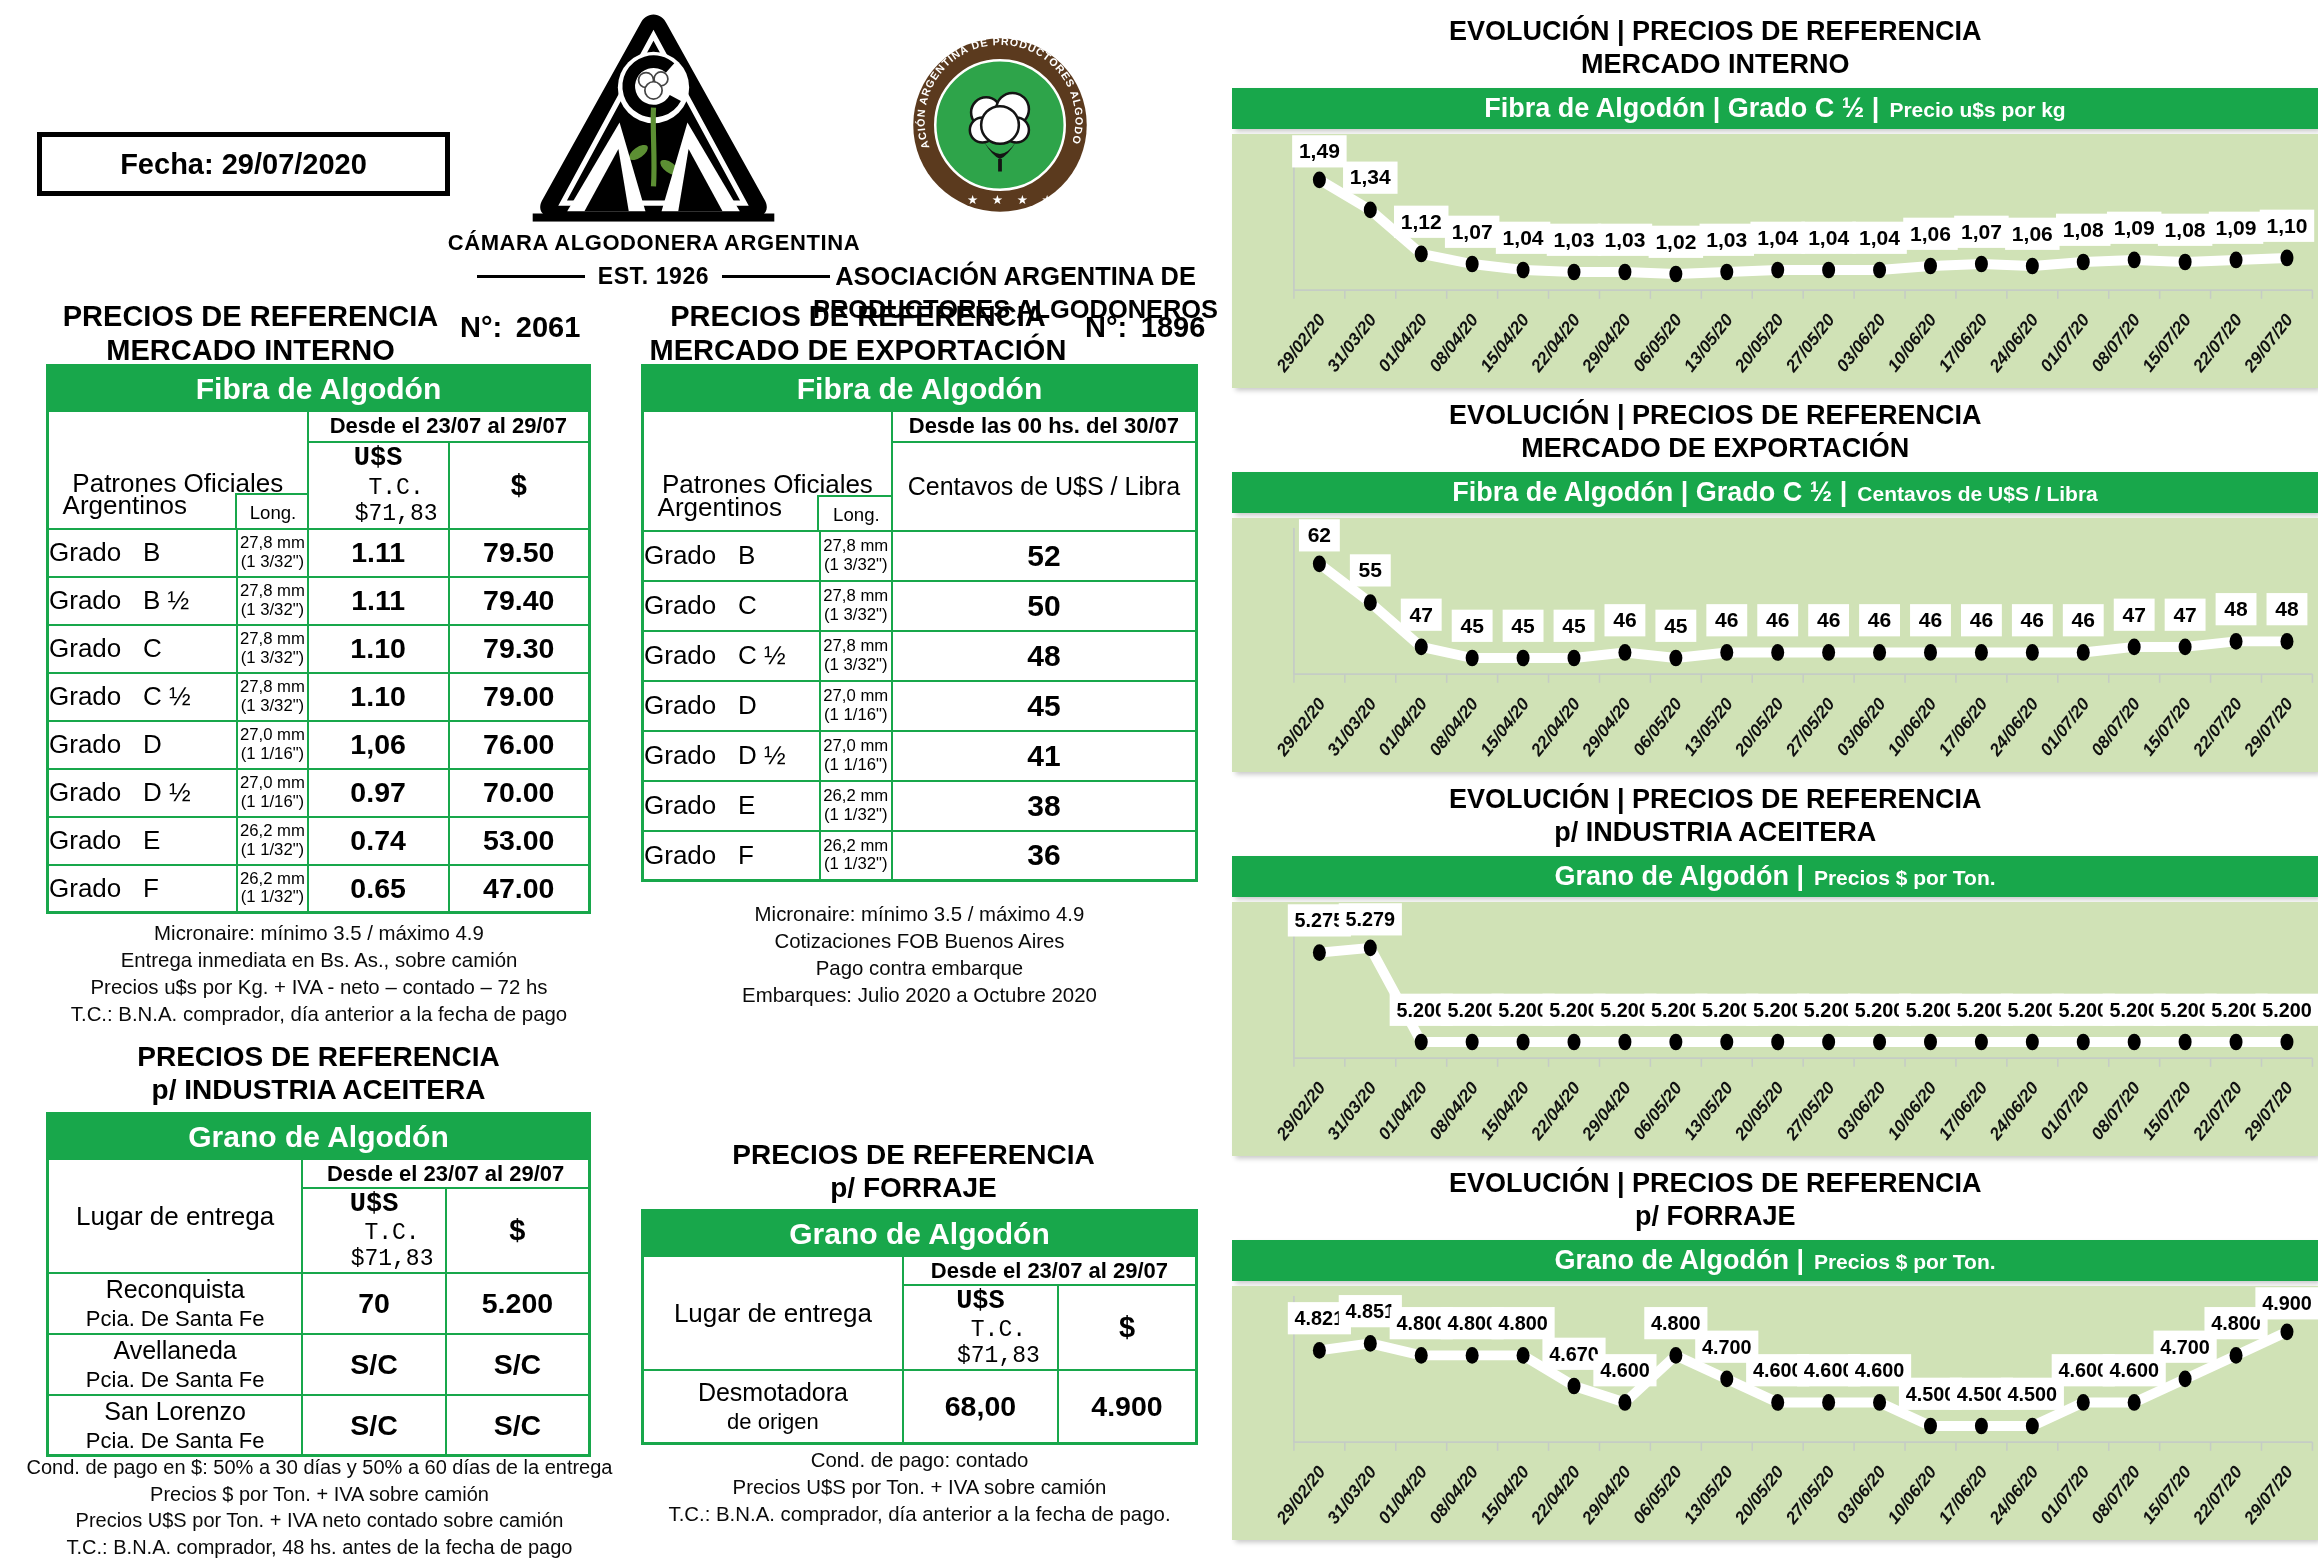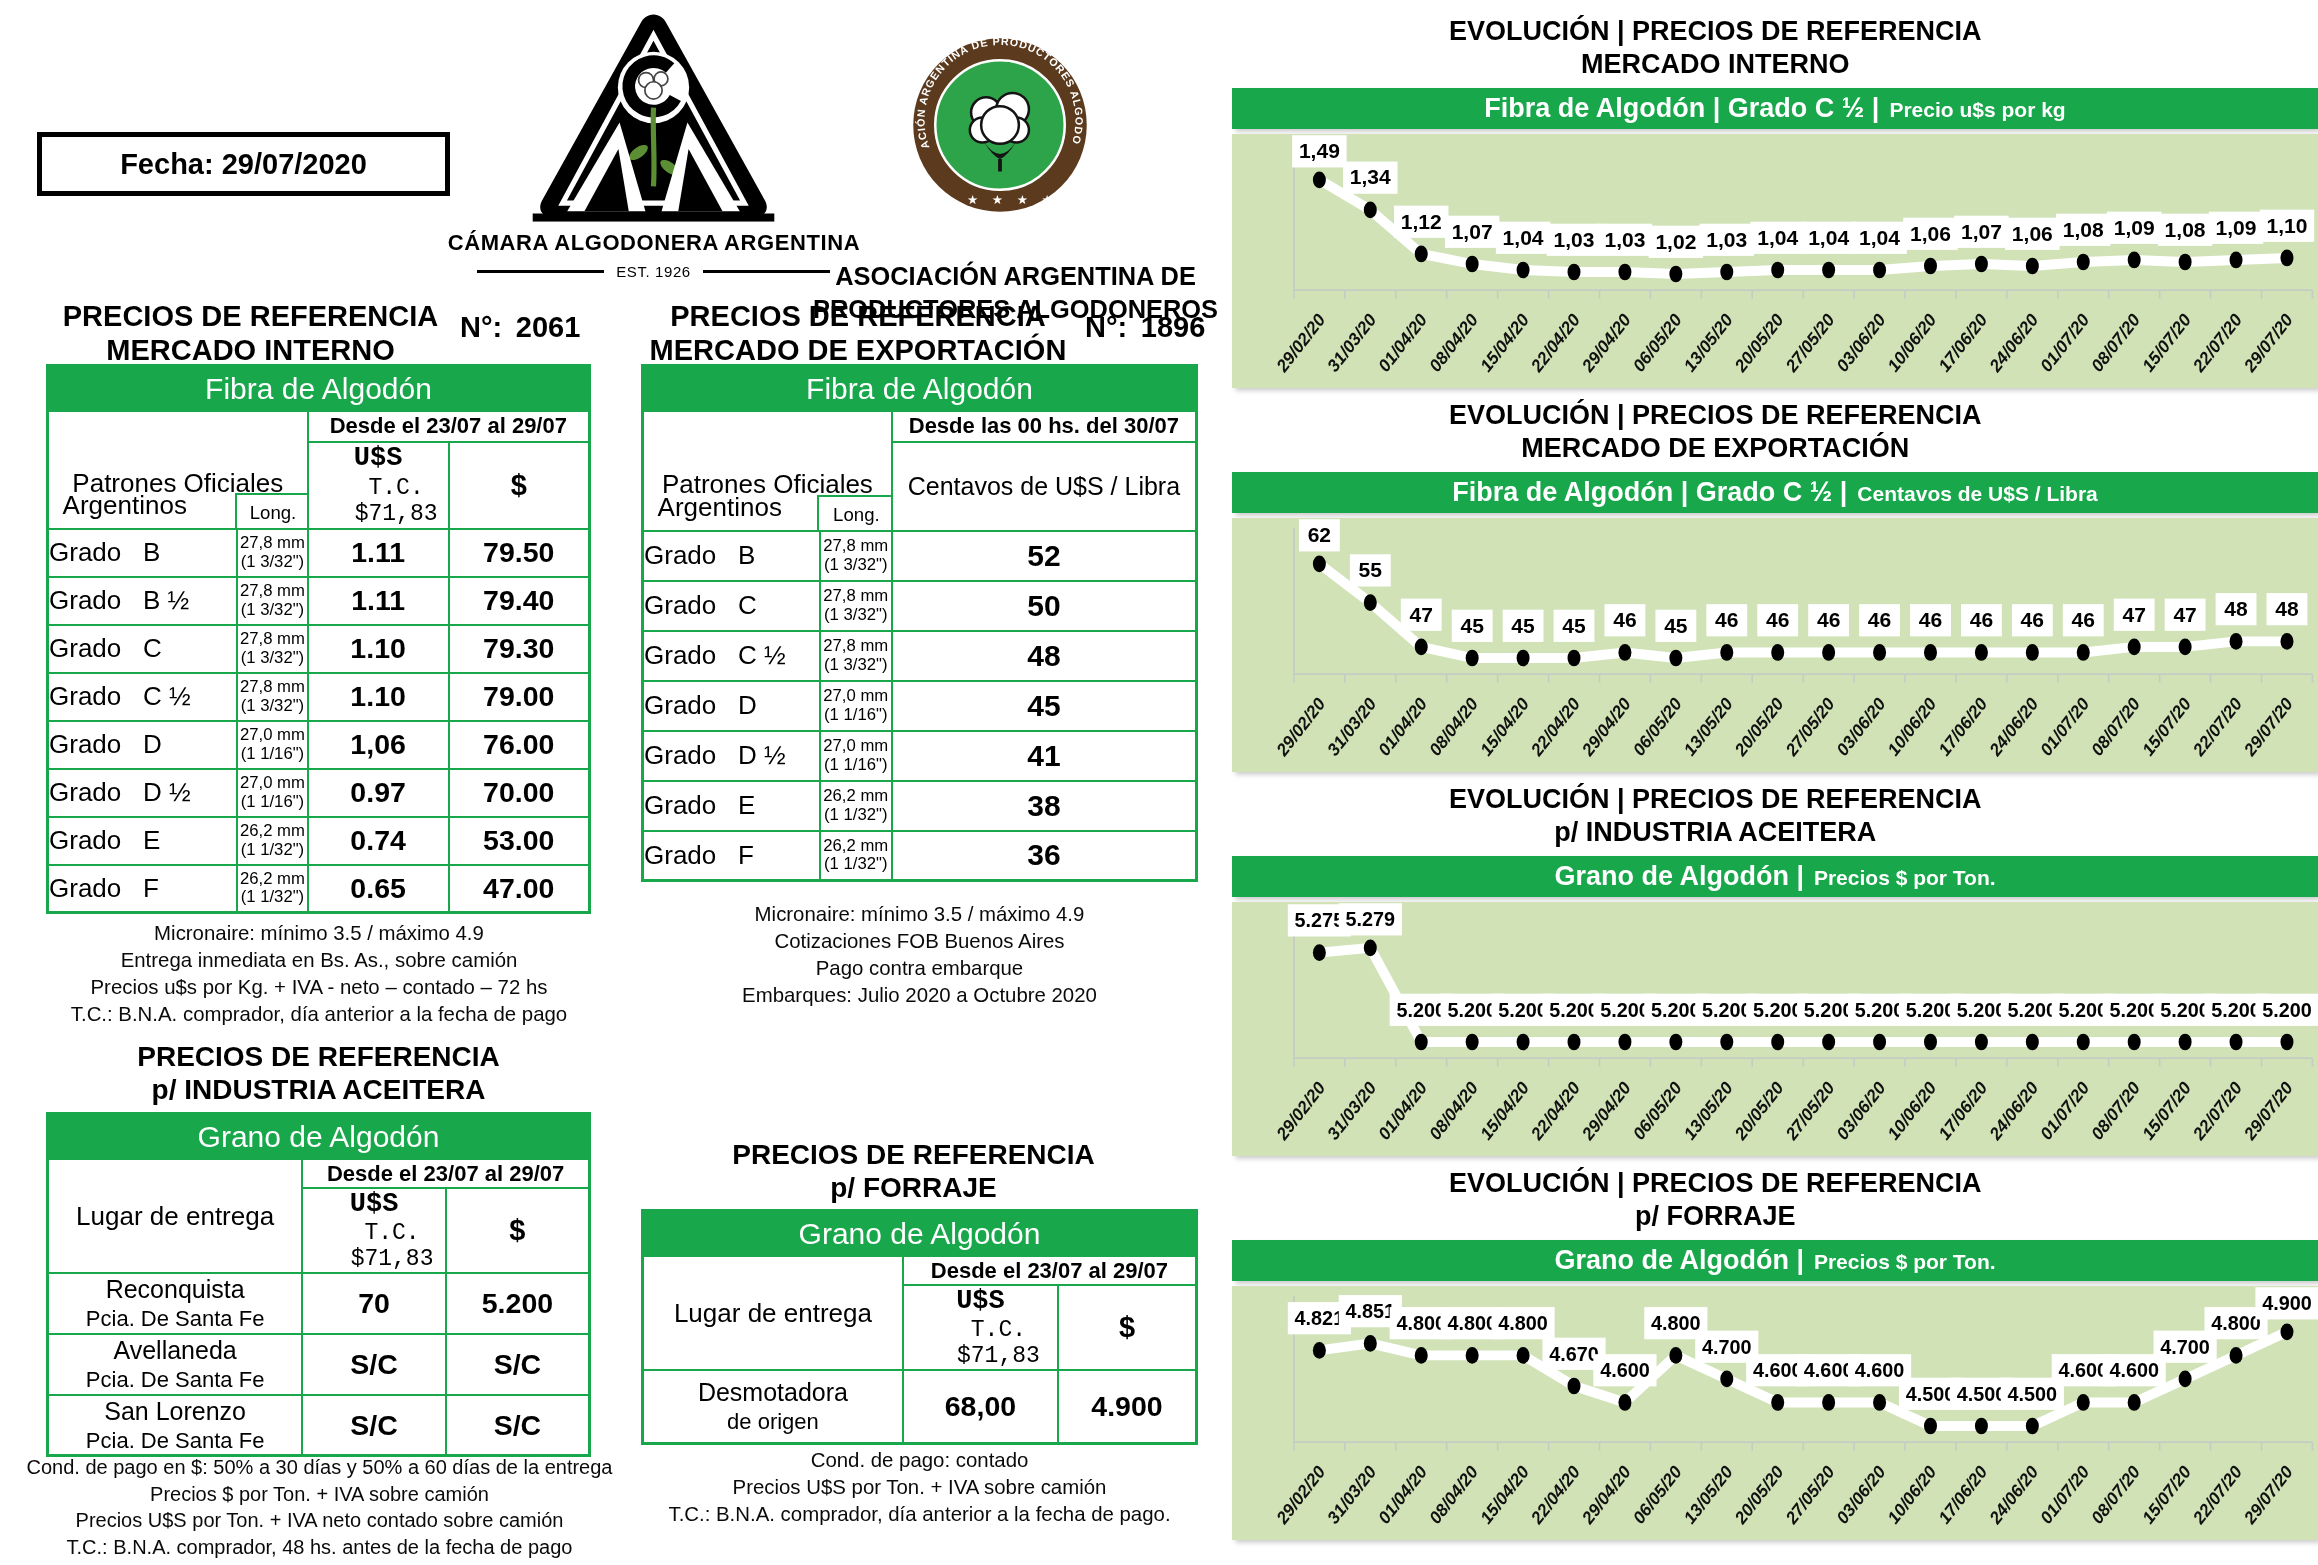--- a/index.html
+++ b/index.html
@@ -14,35 +14,35 @@
   
   .fecha-box{position:absolute;left:37px;top:132px;width:403px;height:54px;border:5.6px solid #000;
              display:flex;align-items:center;justify-content:center;font-size:29px;font-weight:bold;}
 
   
   .caa-logo{position:absolute;left:528px;top:11px;width:251px;height:214px;}
   .caa-name{position:absolute;left:434px;top:230px;width:440px;text-align:center;
             font-size:22px;font-weight:bold;letter-spacing:0.6px;}
   .caa-est{position:absolute;left:477px;top:263px;width:353px;display:flex;align-items:center;gap:12.4px;}
   .caa-est .rule{flex:1;height:3.7px;background:#000;}
-  .caa-est .est-text{font-size:15px;font-weight:normal;letter-spacing:0.6px;}
+  .caa-est .est-text{font-size:23px;font-weight:bold;letter-spacing:0.6px;}
   .aapa-logo{position:absolute;left:912px;top:37px;width:176px;height:176px;}
   .aapa-name{position:absolute;left:811px;top:220px;width:409px;text-align:center;
              font-size:25.4px;font-weight:700;line-height:1.28;margin-top:40px;}
 
   
   .t-title{position:absolute;text-align:center;font-weight:bold;font-size:29px;line-height:1.18;}
   .t-title.small{font-size:28px;}
   .t-num{position:absolute;font-size:29px;font-weight:bold;display:flex;gap:13.6px;white-space:nowrap;}
 
   
   table.ftable{position:absolute;border-collapse:collapse;table-layout:fixed;background:#fff;
                border:3.7px solid var(--green);}
   .ftable th,.ftable td{border:2.5px solid var(--green);padding:0;vertical-align:middle;}
-  .ftable th.bandth{background:var(--green);color:#fff;font-size:30px;font-weight:normal;height:43px;text-align:center;}
+  .ftable th.bandth{background:var(--green);color:#fff;font-size:30px;font-weight:bold;height:43px;text-align:center;}
   .ftable th.period{font-size:22px;font-weight:bold;height:28.5px;text-align:center;}
   .ftable th.patrones{position:relative;font-weight:normal;}
   .pat1{margin-top:28px;text-align:center;font-size:26px;}
   .pat2{position:absolute;left:13.6px;bottom:6.2px;font-size:26px;}
   .longbox{position:absolute;right:-2.5px;bottom:-2.5px;height:35px;border-top:2.5px solid var(--green);
            border-left:2.5px solid var(--green);display:flex;align-items:center;justify-content:center;font-size:18.6px;}
   .w-interno .longbox{width:calc(27.1% + 2.5px);}
   .w-export .longbox{width:calc(28.9% + 2.5px);}
   .ftable th.usdh{text-align:center;font-family:Liberation Mono, monospace;}
   .usdh .u1{font-size:27px;font-weight:bold;}

